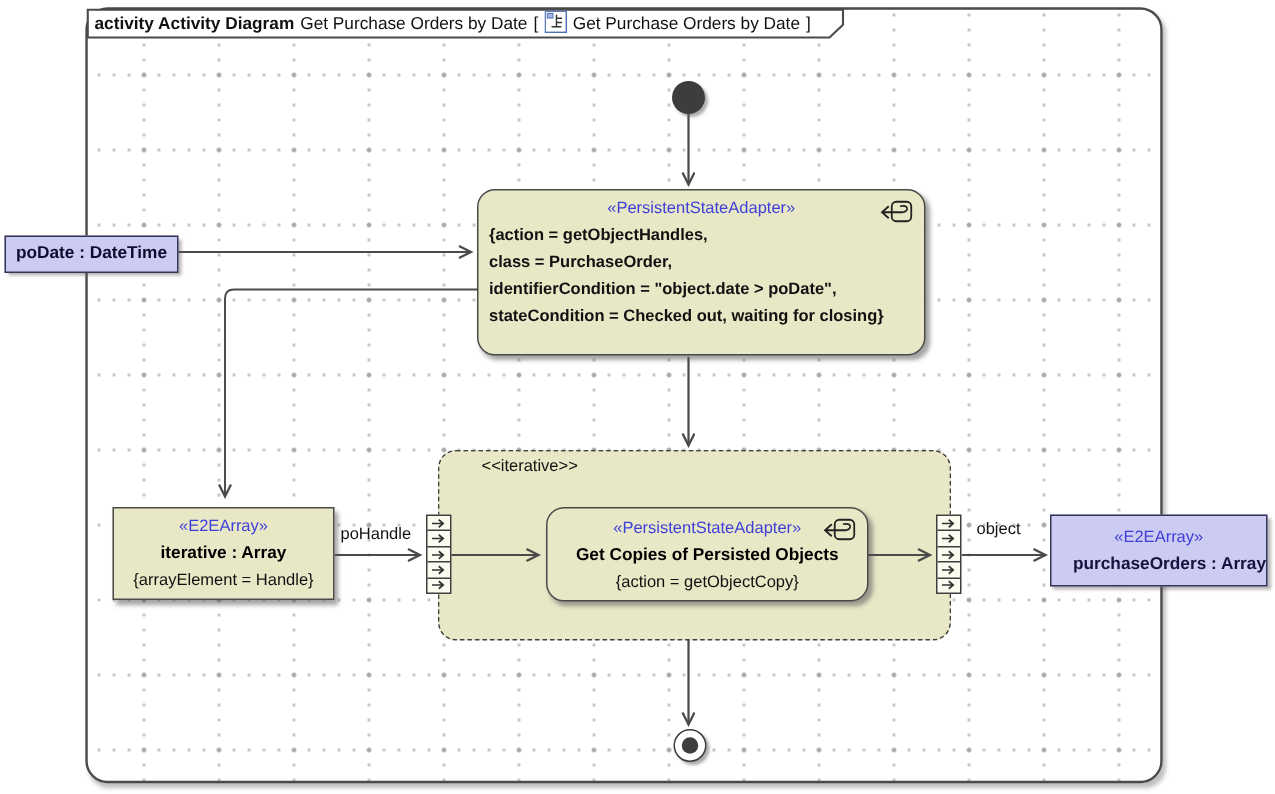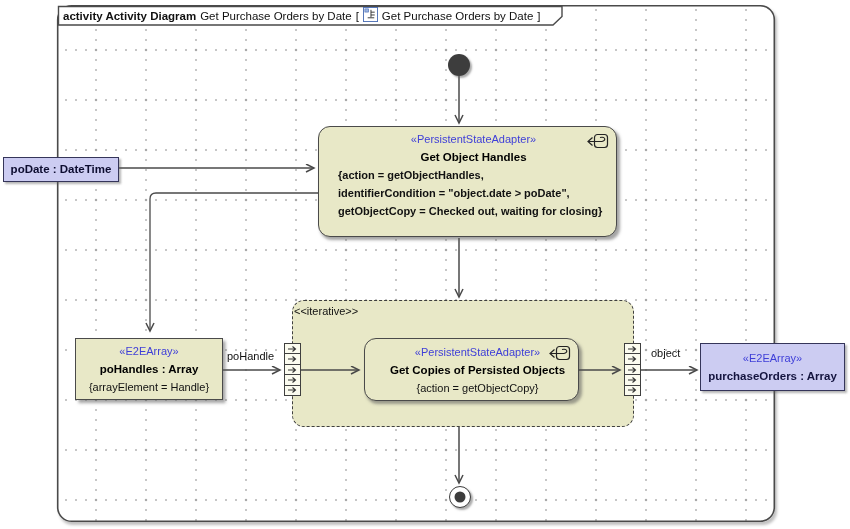--- a/index.html
+++ b/index.html
@@ -29,38 +29,38 @@
     position:absolute;left:63px;top:7px;height:17px;z-index:2;
     display:flex;align-items:center;gap:4px;font-size:11.5px;white-space:nowrap;text-align:center;
   }
   .tab-bold{font-weight:bold;}
 
   .uml-node{
     position:absolute;background:#e8e8c7;border:1.4px solid #4a4a4a;
     box-shadow:2.5px 3px 3px rgba(90,90,90,0.55);
     text-align:center;font-size:11px;line-height:18px;z-index:2;
   }
-  .rounded{border-radius:12px;padding-left:12px;}
+  .rounded{border-radius:12px;}
   .stereotype{color:#3e3ed8;}
   .node-name{font-weight:bold;font-size:11.5px;color:#000;}
   .node-body-left{text-align:left;padding-left:7px;font-weight:bold;}
   .rake-icon{position:absolute;right:6px;top:5px;}
 
   #region-iterative{
     position:absolute;left:292px;top:300px;width:340px;height:125px;
     background:#e8e8c7;border:1.6px dashed #3f3f3f;border-radius:12px;z-index:2;
   }
-  #region-label{position:absolute;left:1px;top:4px;font-size:11px;text-align:left;}
+  #region-label{position:absolute;left:28px;top:4px;font-size:11px;text-align:left;}
 
   .param-node{
     position:absolute;background:#ccccf2;border:1.2px solid #35355a;
     text-align:center;z-index:3;box-shadow:2px 2px 2px rgba(90,90,90,0.45);
     font-size:11px;line-height:18px;
   }
-  .param-name{font-weight:bold;color:#14143f;font-size:11.5px;}
+  .param-name{font-weight:bold;color:#14143f;font-size:11.5px;text-align:right;}
 
   .expansion-node{
     position:absolute;width:17px;height:53px;background:#fbfbef;
     border:1.2px solid #3f3f3f;display:flex;flex-direction:column;z-index:3;
     box-sizing:border-box;
   }
   .exp-cell{flex:1;display:flex;align-items:center;justify-content:center;border-bottom:1px solid #3f3f3f;}
   .exp-cell:last-child{border-bottom:none;}
 
   #initial-node{
@@ -124,24 +124,24 @@
 
   <div class="uml-node rounded" style="left:318px;top:126px;width:299px;height:111px;padding-top:3px;box-sizing:border-box;">
     <span class="rake-icon">
       <svg width="25" height="19" viewBox="0 0 25 19">
         <rect x="9.5" y="2.5" width="13" height="13" rx="3" fill="none" stroke="#222" stroke-width="1.2"></rect>
         <path d="M3,9.5 H17 M7.5,5.5 L3,9.5 L7.5,13.5" fill="none" stroke="#222" stroke-width="1.2"></path>
         <path d="M17,9.5 C21,9 21,4 15,5.5" fill="none" stroke="#222" stroke-width="1.1"></path>
       </svg>
     </span>
     <div class="stereotype">«PersistentStateAdapter»</div>
-    <div class="node-name">Get Object Handles</div>
     <div class="node-body-left">{action = getObjectHandles,</div>
+    <div class="node-body-left">class = PurchaseOrder,</div>
     <div class="node-body-left">identifierCondition = "object.date &gt; poDate",</div>
-    <div class="node-body-left">getObjectCopy = Checked out, waiting for closing}</div>
+    <div class="node-body-left">stateCondition = Checked out, waiting for closing}</div>
   </div>
 
   <div class="param-node" style="left:3px;top:157px;width:114px;height:23px;line-height:22px;">
     <span class="param-name" style="color:#0d0d30;">poDate : DateTime</span>
   </div>
 
   <div id="region-iterative">
     <div id="region-label" class="stereotype" style="color:#111;">&lt;&lt;iterative&gt;&gt;</div>
 
     <div class="uml-node rounded" style="left:71px;top:37px;width:215px;height:63px;padding-top:4px;box-sizing:border-box;">
@@ -214,21 +214,21 @@
       </div>
   </div>
 
   <svg class="overlay-top" width="850" height="529">
     <line x1="301" y1="370" x2="359" y2="370" stroke="#4a4a4a" stroke-width="1.3" marker-end="url(#arrow)"></line>
     <line x1="578" y1="370" x2="620" y2="370" stroke="#4a4a4a" stroke-width="1.3" marker-end="url(#arrow)"></line>
   </svg>
 
   <div class="uml-node" style="left:75px;top:338px;width:148px;height:62px;padding-top:3px;box-sizing:border-box;">
     <div class="stereotype">«E2EArray»</div>
-    <div class="node-name">poHandles : Array</div>
+    <div class="node-name">iterative : Array</div>
     <div>{arrayElement = Handle}</div>
   </div>
 
   <div class="param-node" style="left:700px;top:343px;width:145px;height:48px;padding-top:5px;box-sizing:border-box;">
     <div class="stereotype">«E2EArray»</div>
     <div class="param-name">purchaseOrders : Array</div>
   </div>
 
   <div class="edge-label" style="left:227px;top:350px;text-align:center;">poHandle</div>
   <div class="edge-label" style="left:651px;top:347px;">object</div>

